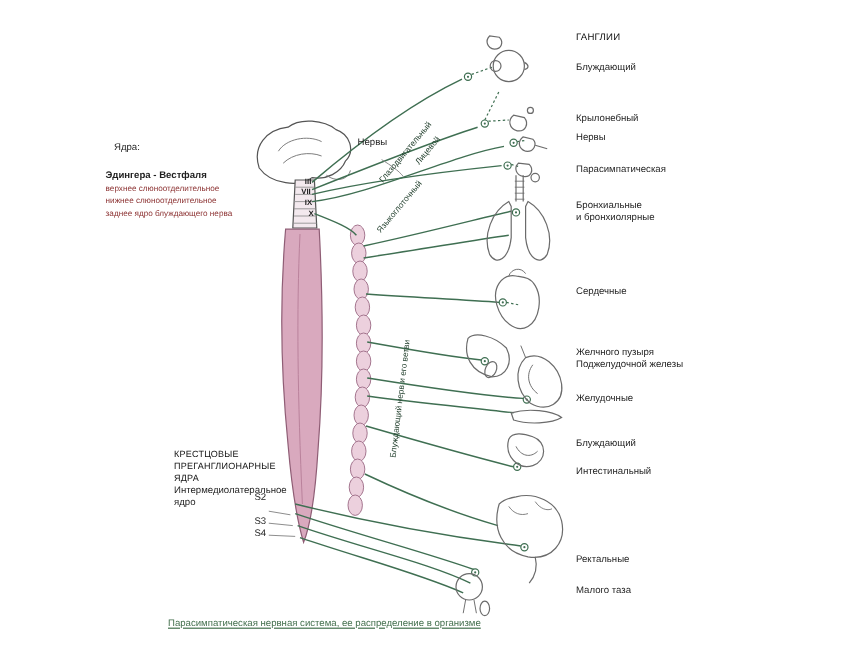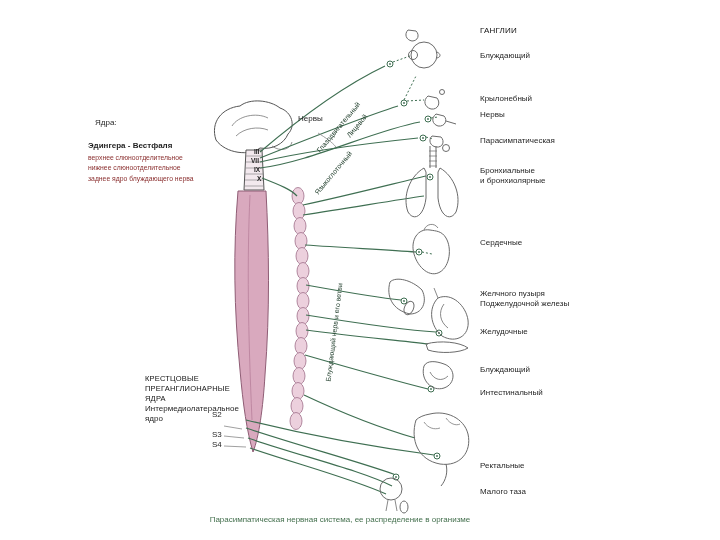--- a/index.html
+++ b/index.html
@@ -7,21 +7,21 @@
     position:relative;width:720px;height:540px;background:#ffffff;
     font-family:"Liberation Sans",sans-serif;color:#222;overflow:hidden;
   }
   svg.art{position:absolute;left:0;top:0;}
   .lbl{position:absolute;font-size:8px;line-height:1.3;white-space:pre-line;color:#1f1f1f;}
   .hdr{font-weight:normal;font-size:7.5px;letter-spacing:.2px;color:#111;}
   .b{font-weight:bold;}
   .red{font-size:6.8px;line-height:1.45;color:#8b3030;}
   .roman{position:absolute;font-size:6.5px;font-weight:bold;color:#222;}
   .rot{position:absolute;font-size:7px;color:#23402e;white-space:nowrap;transform-origin:0 50%;}
-  .caption{position:absolute;font-size:8px;color:#44704e;text-align:center;}
+  .caption{position:absolute;font-size:8px;color:#44704e;text-decoration:underline;}
 </style>
 </head>
 <body>
 
 <div class="stage">
 
   <svg class="art" width="720" height="540" viewBox="0 0 720 540">
 
     <g fill="none" stroke="#555" stroke-width="1">
       <path d="M216,140 C210,122 222,108 240,106 C250,98 270,100 280,108 C292,112 296,126 288,134 C284,144 272,150 260,148 C250,156 226,154 216,140 Z"></path>

